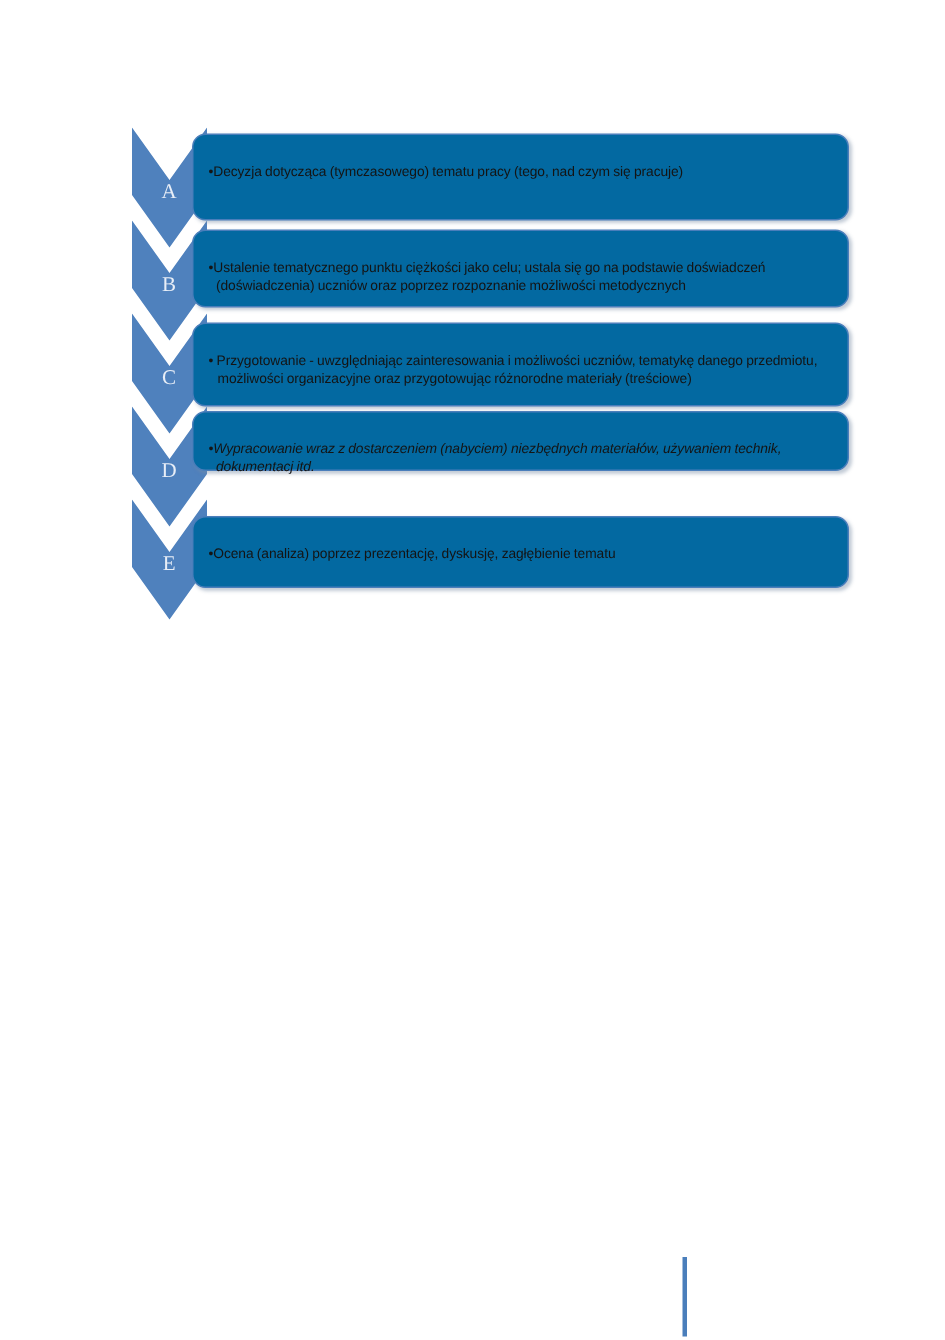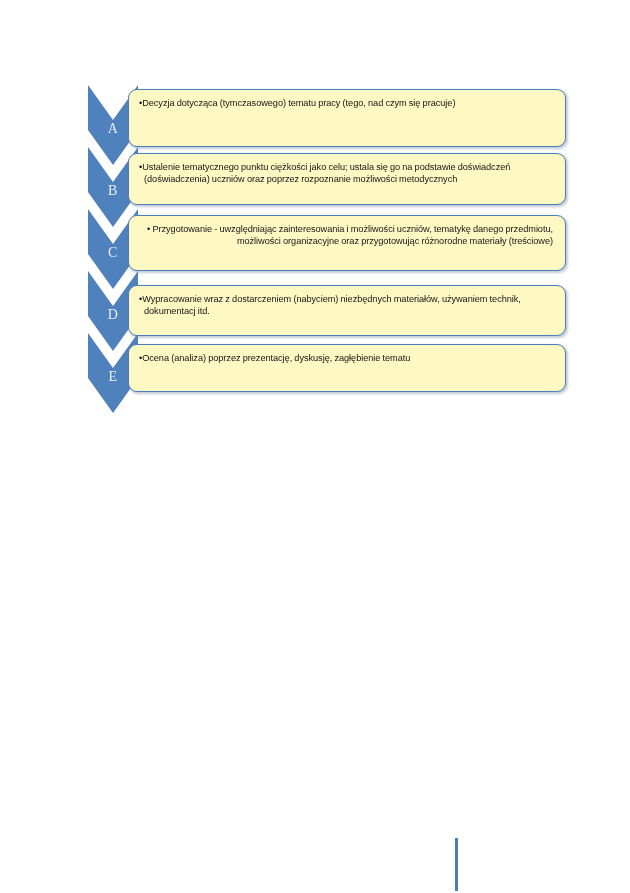--- a/index.html
+++ b/index.html
@@ -49,25 +49,25 @@
     font-size: 14px;
     letter-spacing: 0.5px;
     pointer-events: none;
   }
 
   
   .step-box {
     position: absolute;
     left: 128px;
     box-sizing: border-box;
-    background: #fef9c3;
+    background: #0369a1;
     border: 1.4px solid #4a7ebb;
     border-radius: 9px;
     box-shadow: 1.5px 1.5px 2.5px rgba(120,140,165,0.45);
-    padding: 7px 12px 6px 10px;
+    padding: 18px 12px 6px 10px;
   }
   .step-text {
     margin: 0;
     color: #141414;
     font-family: "Liberation Sans", sans-serif;
     font-size: 9.2px;
     line-height: 12.4px;
     letter-spacing: -0.05px;
     text-indent: -5px;
     padding-left: 5px;
@@ -130,25 +130,25 @@
   </div>
 
   <div class="step-box" style="top:89px; width:438px; height:58px;">
     <p class="step-text">•Decyzja dotycząca (tymczasowego) tematu pracy (tego, nad czym się pracuje)</p>
   </div>
 
   <div class="step-box" style="top:153px; width:438px; height:52px;">
     <p class="step-text">•Ustalenie tematycznego punktu ciężkości jako celu; ustala się go na podstawie doświadczeń (doświadczenia) uczniów oraz poprzez rozpoznanie możliwości metodycznych</p>
   </div>
 
-  <div class="step-box" style="top:215px; width:438px; height:56px;text-align:right;">
+  <div class="step-box" style="top:215px; width:438px; height:56px;">
     <p class="step-text indent-wide">• Przygotowanie - uwzględniając zainteresowania i możliwości uczniów, tematykę danego przedmiotu, możliwości organizacyjne oraz przygotowując różnorodne materiały (treściowe)</p>
   </div>
 
-  <div class="step-box" style="top:285px; width:438px; height:51px;">
+  <div class="step-box" style="top:274px; width:438px; height:40px;font-style:italic;">
     <p class="step-text">•Wypracowanie wraz z dostarczeniem (nabyciem) niezbędnych materiałów, używaniem technik, dokumentacj itd.</p>
   </div>
 
   <div class="step-box" style="top:344px; width:438px; height:48px;">
     <p class="step-text">•Ocena (analiza) poprzez prezentację, dyskusję, zagłębienie tematu</p>
   </div>
 
   <div class="page-edge-line"></div>
 
 </div>

